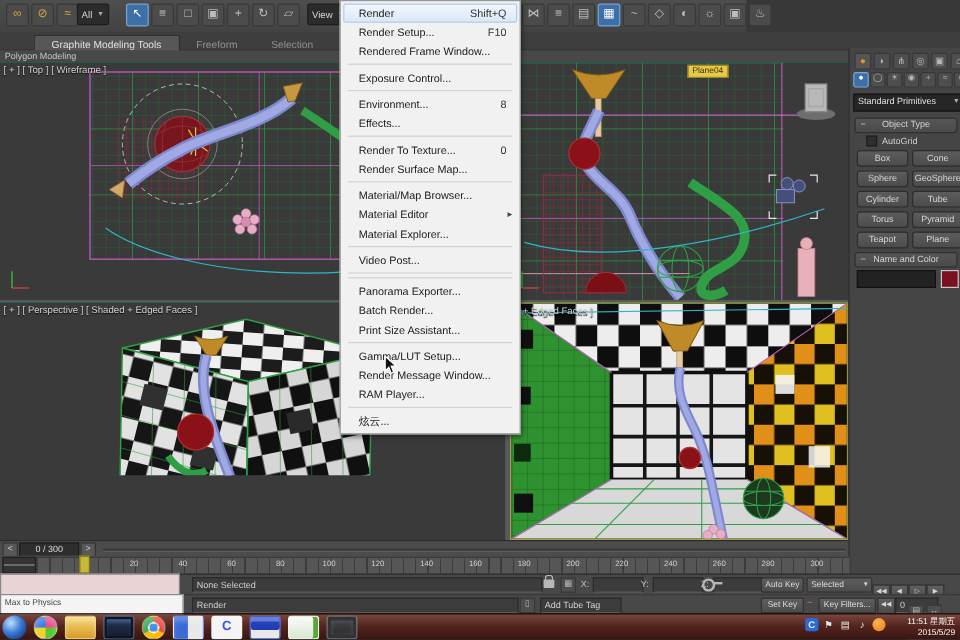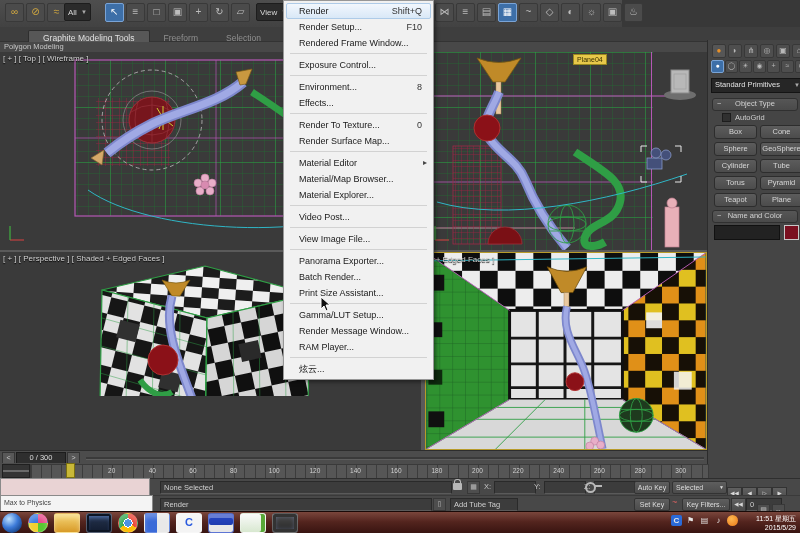--- a/index.html
+++ b/index.html
@@ -594,42 +594,38 @@
         <div class="msep"></div>
         <div class="mi">
         <span class="ml">Render To Texture...</span>
         <span class="ms">0</span>
       </div>
         <div class="mi">
         <span class="ml">Render Surface Map...</span>
         <span class="ms"></span>
       </div>
         <div class="msep"></div>
+        <div class="mi">
+        <span class="ml">Material/Map Browser...</span>
+        <span class="ms"></span>
+      </div>
         <div class="mi sub">
         <span class="ml">Material Editor</span>
         <span class="ms"></span>
       </div>
         <div class="mi">
-        <span class="ml">Material/Map Browser...</span>
-        <span class="ms"></span>
-      </div>
-        <div class="mi">
         <span class="ml">Material Explorer...</span>
         <span class="ms"></span>
       </div>
         <div class="msep"></div>
         <div class="mi">
         <span class="ml">Video Post...</span>
         <span class="ms"></span>
       </div>
         <div class="msep"></div>
-        <div class="mi">
-        <span class="ml">View Image File...</span>
-        <span class="ms"></span>
-      </div>
         <div class="msep"></div>
         <div class="mi">
         <span class="ml">Panorama Exporter...</span>
         <span class="ms"></span>
       </div>
         <div class="mi">
         <span class="ml">Batch Render...</span>
         <span class="ms"></span>
       </div>
         <div class="mi">

